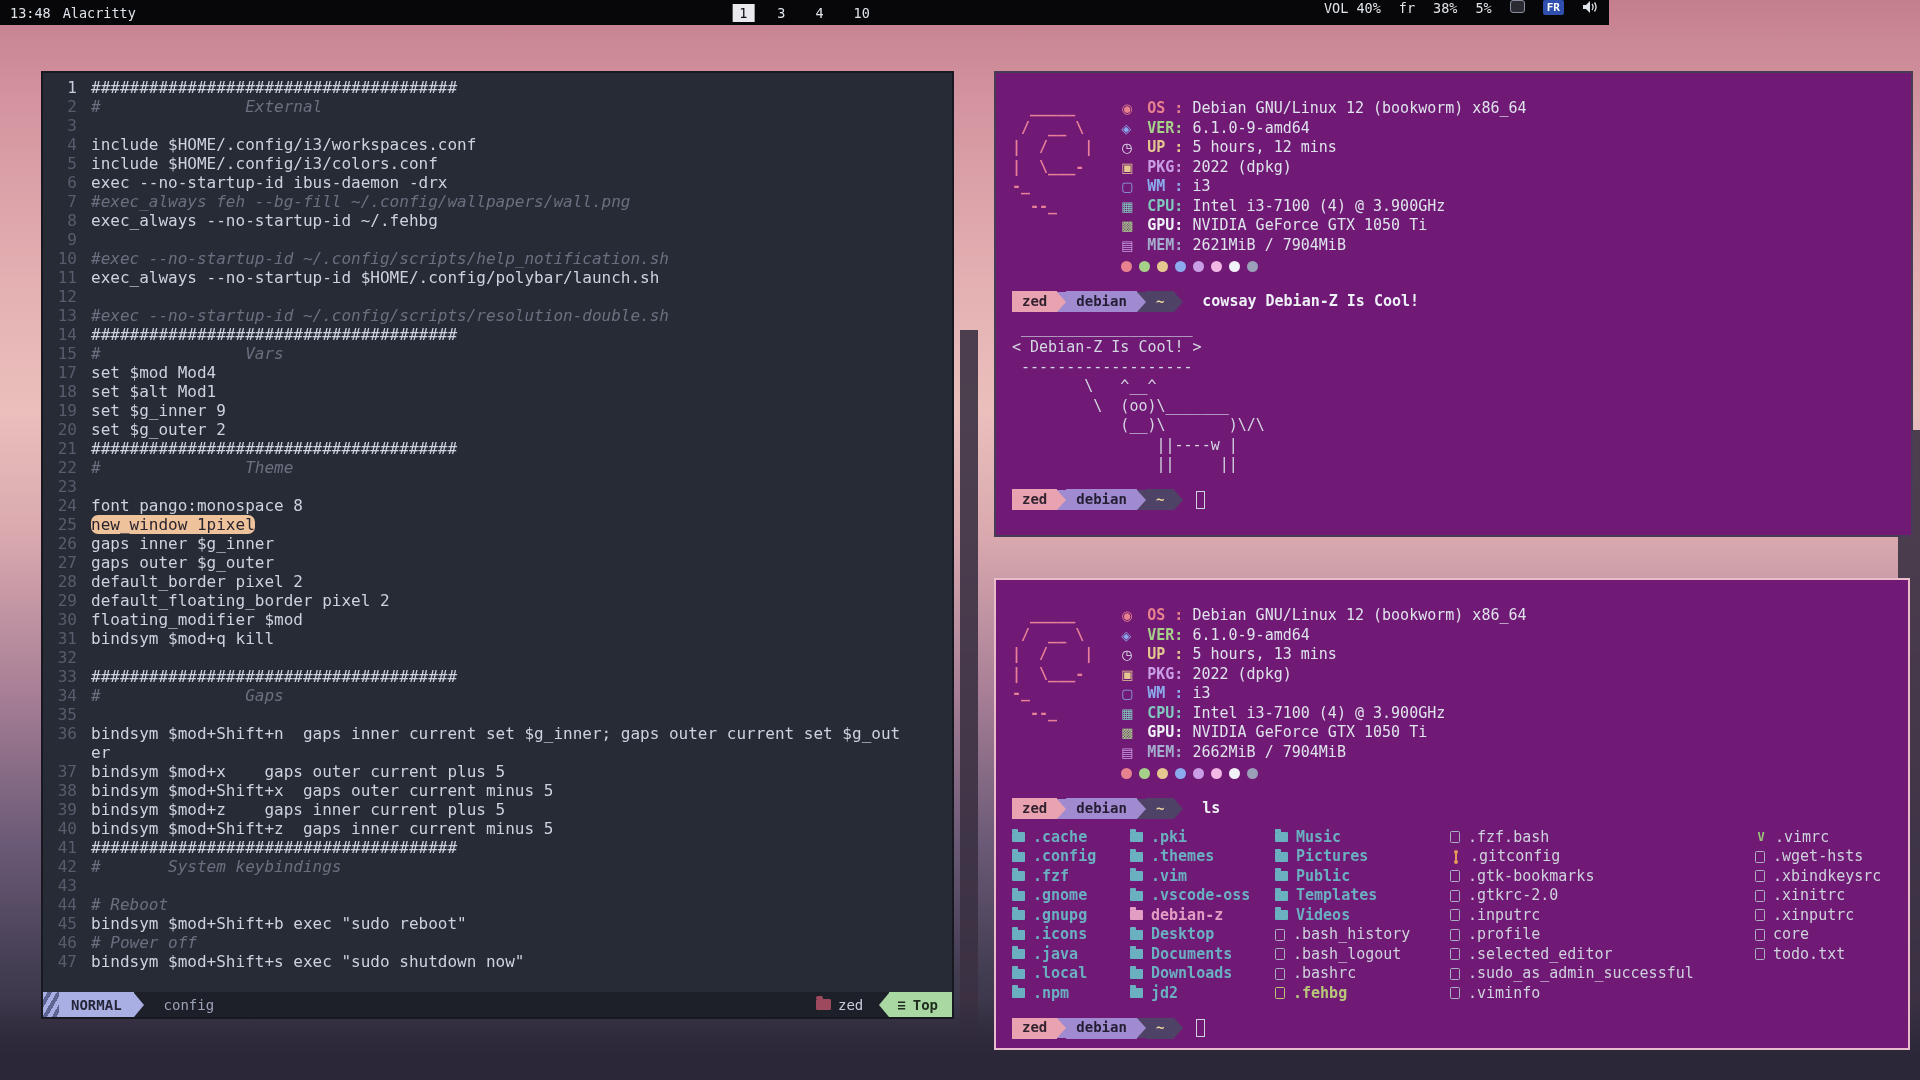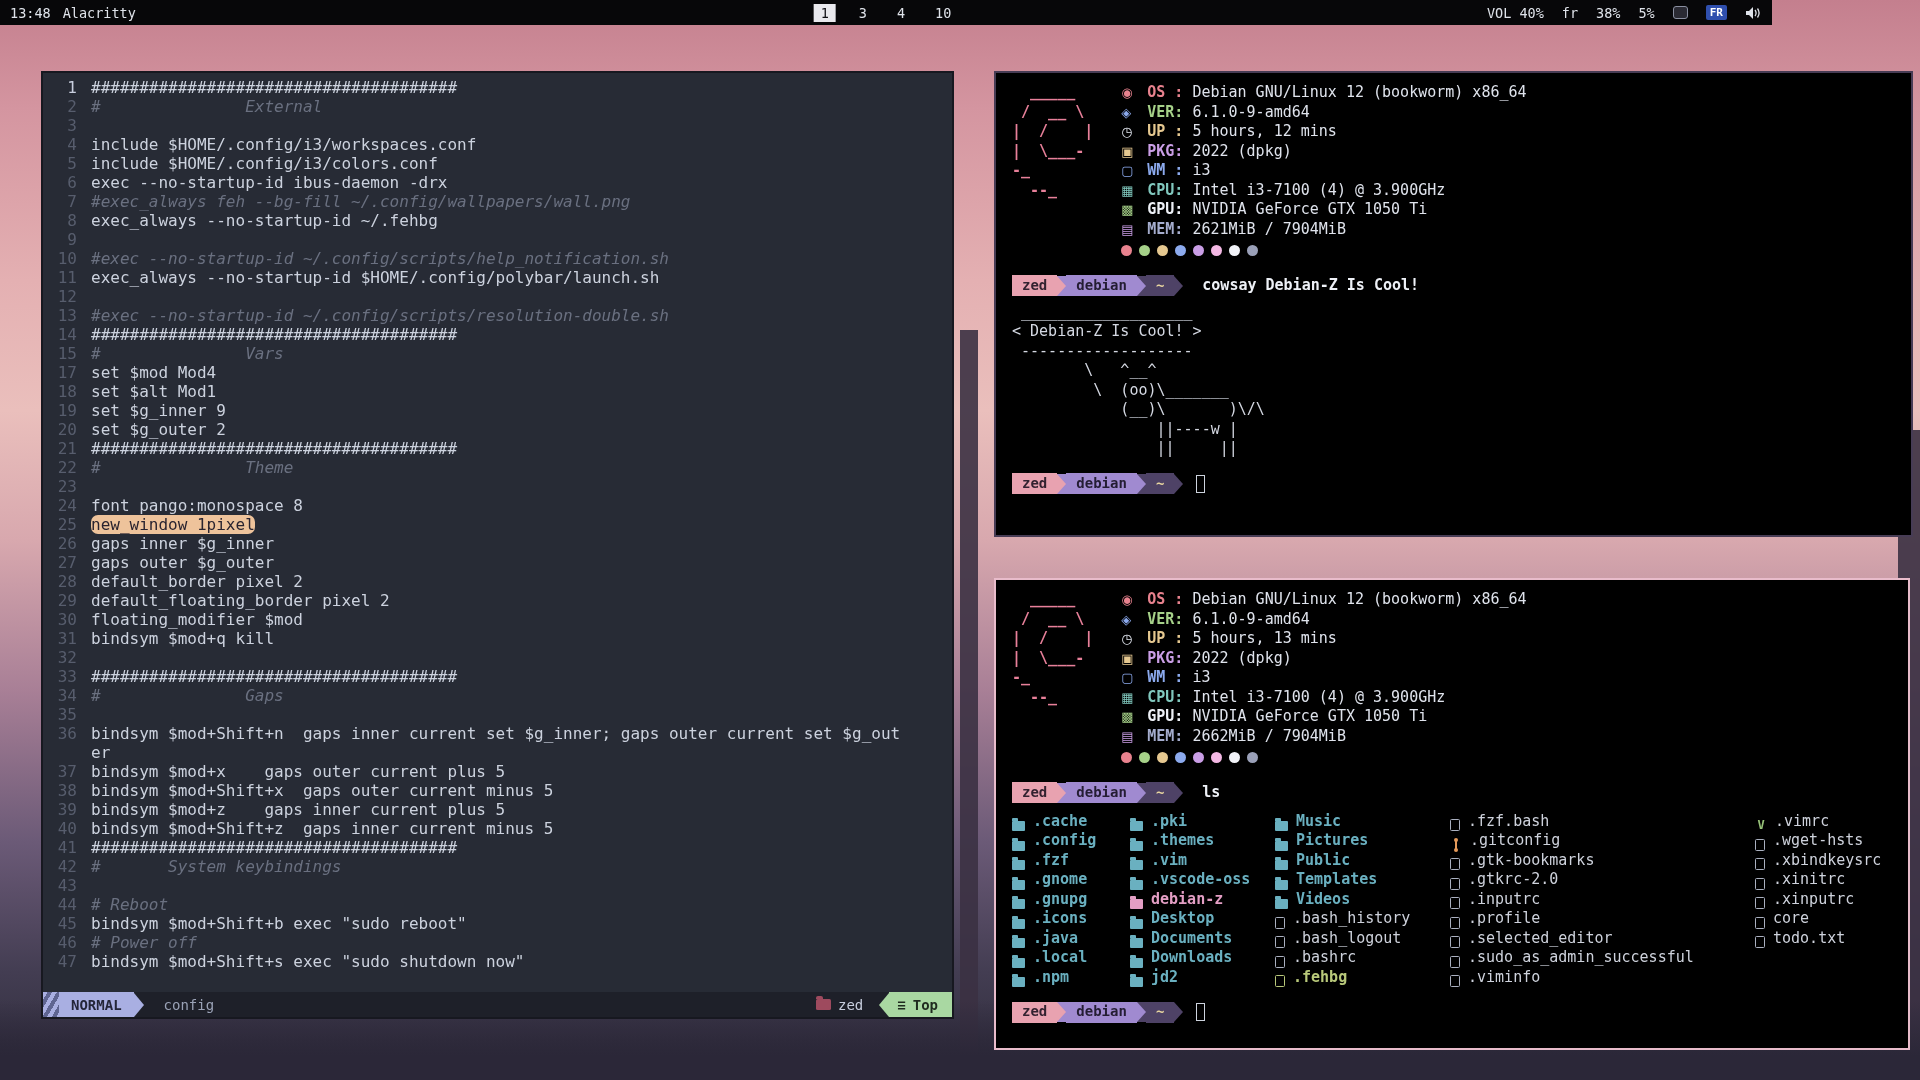--- a/index.html
+++ b/index.html
@@ -12,28 +12,28 @@
       #d8a8ae 50%, #a87f96 64%, #6b5a77 78%, #433d52 90%, #2e2b3a 100%);
   }
   
   .tower { position:absolute; background:#3b3142; opacity:.9; }
   .tower.t1 { left:960px; top:330px; width:18px; height:750px; }
   .tower.t2 { left:1898px; top:430px; width:22px; height:650px; }
   .shore { position:absolute; left:0; right:0; bottom:0; height:80px;
     background:linear-gradient(180deg, rgba(43,39,56,0), #2b2738 70%); }
 
   
-  .topbar { position:absolute; left:0; top:0; width:1772px; height:25px;
+  .topbar { position:absolute; left:0; top:0; width:1609px; height:25px;
     background:#070709; color:#dfe3ea; font-size:13.5px; z-index:10; }
   .tb-left { position:absolute; left:10px; top:0; height:25px; display:flex; gap:12px; align-items:center; }
   .workspaces { position:absolute; left:50%; transform:translateX(-50%); top:0; height:25px;
     display:flex; gap:16px; align-items:center; }
   .ws { padding:1px 7px; cursor:default; }
   .ws.active { background:#e9e9ee; color:#101014; }
-  .tb-right { position:absolute; right:10px; top:0; height:25px; display:flex; gap:18px; align-items:center; }
+  .tb-right { position:absolute; right:10px; top:0; height:25px; display:flex; gap:18px; align-items:flex-start; }
   .tray-ic { width:15px; height:13px; border:1.5px solid #8a8fa0; border-radius:3px; background:#2a2a33; }
   .flag { background:#2f4fae; color:#fff; font-size:11px; font-weight:bold; padding:1px 4px; border-radius:2px; }
 
   
   .window { position:absolute; }
 
   
   #editor-window { left:41px; top:71px; width:913px; height:948px;
     background:#272b35; border:2px solid #171820; display:flex; flex-direction:column; }
   .code-area { flex:1; overflow:hidden; padding-top:5px; font-size:16px; color:#ccd2de; }
@@ -59,22 +59,22 @@
   .sl-folder::before { content:""; position:absolute; top:-3px; left:0; width:7px; height:3px;
     background:#9e4a5e; border-radius:2px 2px 0 0; }
   .sl-project { color:#c8cede; margin-right:16px; }
   .sl-pos-arrow { width:0; height:0; border-top:12.5px solid transparent;
     border-bottom:12.5px solid transparent; border-right:10px solid #a9d8a2; }
   .sl-pos { background:#a9d8a2; color:#1f2b1f; font-weight:bold; height:25px;
     display:flex; align-items:center; gap:7px; padding:0 14px 0 8px; }
   .sl-pos-icon::before { content:"≡"; font-weight:bold; }
 
   
-  .terminal { background:#000000; color:#ccd0da; font-size:15px; line-height:19.5px;
-    padding:10px 16px 10px 16px; overflow:hidden; }
+  .terminal { background:#701a75; color:#ccd0da; font-size:15px; line-height:19.5px;
+    padding:26px 16px 10px 16px; overflow:hidden; }
   #term1 { left:994px; top:71px; width:919px; height:466px; border:2px solid #473c55; }
   #term2 { left:994px; top:578px; width:916px; height:472px; border:2px solid #e9bccb; }
 
   .fetch { display:flex; gap:28px; }
   .logo { white-space:pre; color:#e8809a; font-weight:bold; }
   .frow { display:flex; align-items:center; height:19.5px; }
   .ficon { width:26px; font-family:"DejaVu Sans", sans-serif; font-size:13px; }
   .flabel { font-weight:bold; white-space:pre; }
   .fvalue { color:#dfe3ec; margin-left:9px; white-space:pre; }
   .dots { display:flex; gap:7px; align-items:center; height:19.5px; margin-top:2px; }
@@ -92,21 +92,21 @@
   .parr.a3 { border-left-color:#4e4266; }
   .pcmd { font-weight:bold; color:#eef1f7; margin-left:19px; white-space:pre; }
   .cursor { width:9px; height:18px; border:1.5px solid #cdd3de; margin-left:13px; }
 
   .cowsay { white-space:pre; margin-top:6px; color:#d4d8e2; }
 
   .ls { display:flex; margin-top:8px; }
   .ls-col { display:flex; flex-direction:column; }
   .ls-col.c1 { width:118px; } .ls-col.c2 { width:145px; } .ls-col.c3 { width:175px; }
   .ls-col.c4 { width:305px; } .ls-col.c5 { width:auto; }
-  .ls-item { display:flex; align-items:flex-end; height:19.5px; gap:8px; }
+  .ls-item { display:flex; align-items:center; height:19.5px; gap:8px; }
   .name.dir { color:#6ab0c0; font-weight:bold; }
   .name.special { color:#e39ec4; font-weight:bold; }
   .name.exec { color:#b8c87a; font-weight:bold; }
   .name.file { color:#ced2dc; }
   .ic { flex:none; position:relative; }
   .ic-dir { width:13px; height:10px; background:#6ab0c0; border-radius:1px; }
   .ic-dir::before { content:""; position:absolute; top:-3px; left:0; width:6px; height:3px;
     background:inherit; border-radius:1px 1px 0 0; } 
   .ic-dir.pink { background:#e39ec4; }
   .ic-file { width:10px; height:12px; border:1.5px solid #aab0c0; border-radius:1.5px; }

